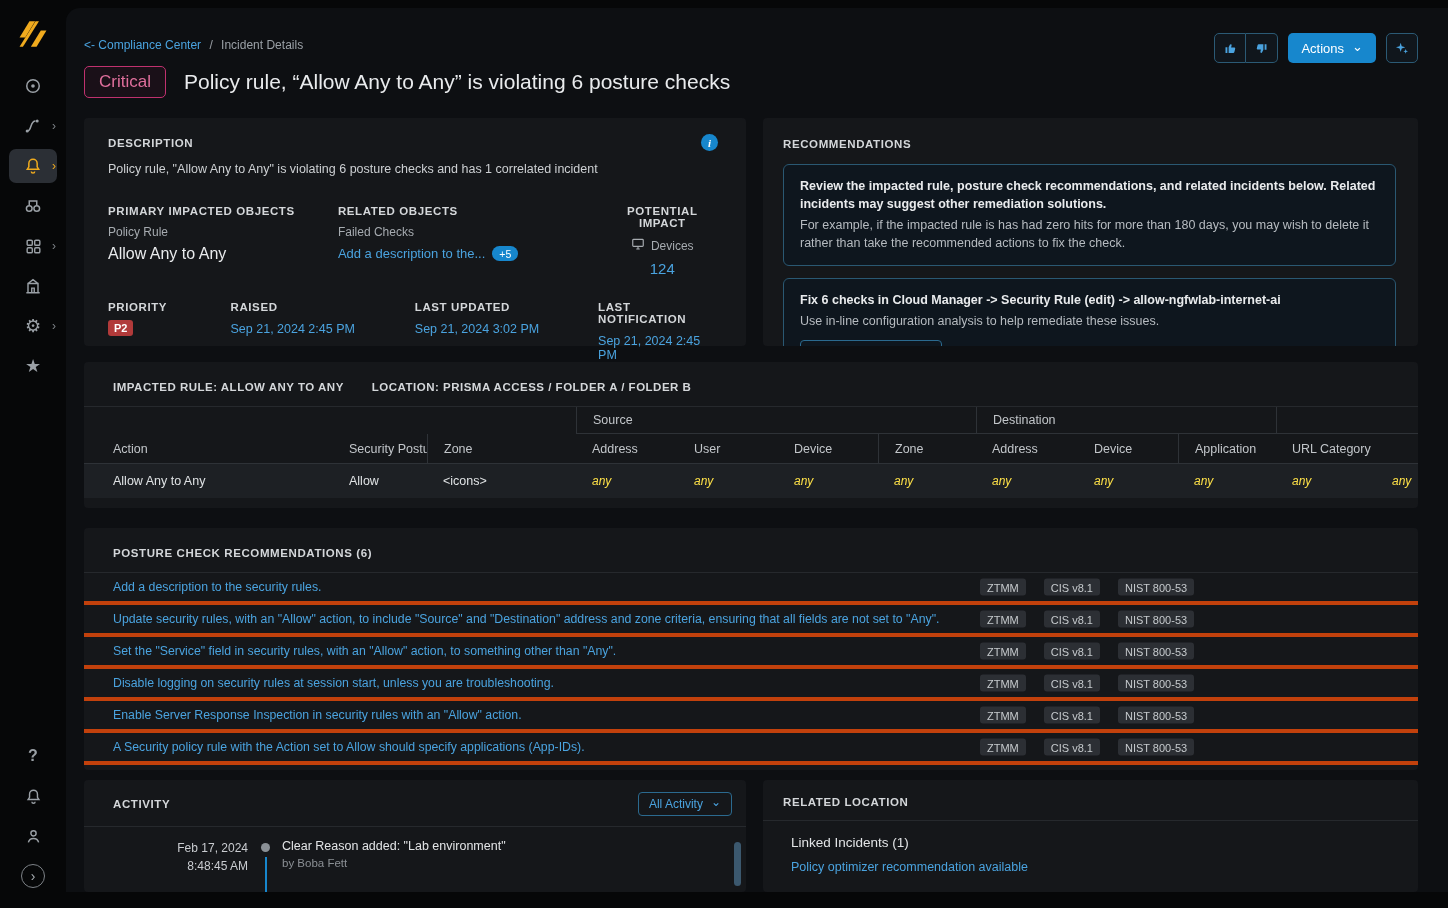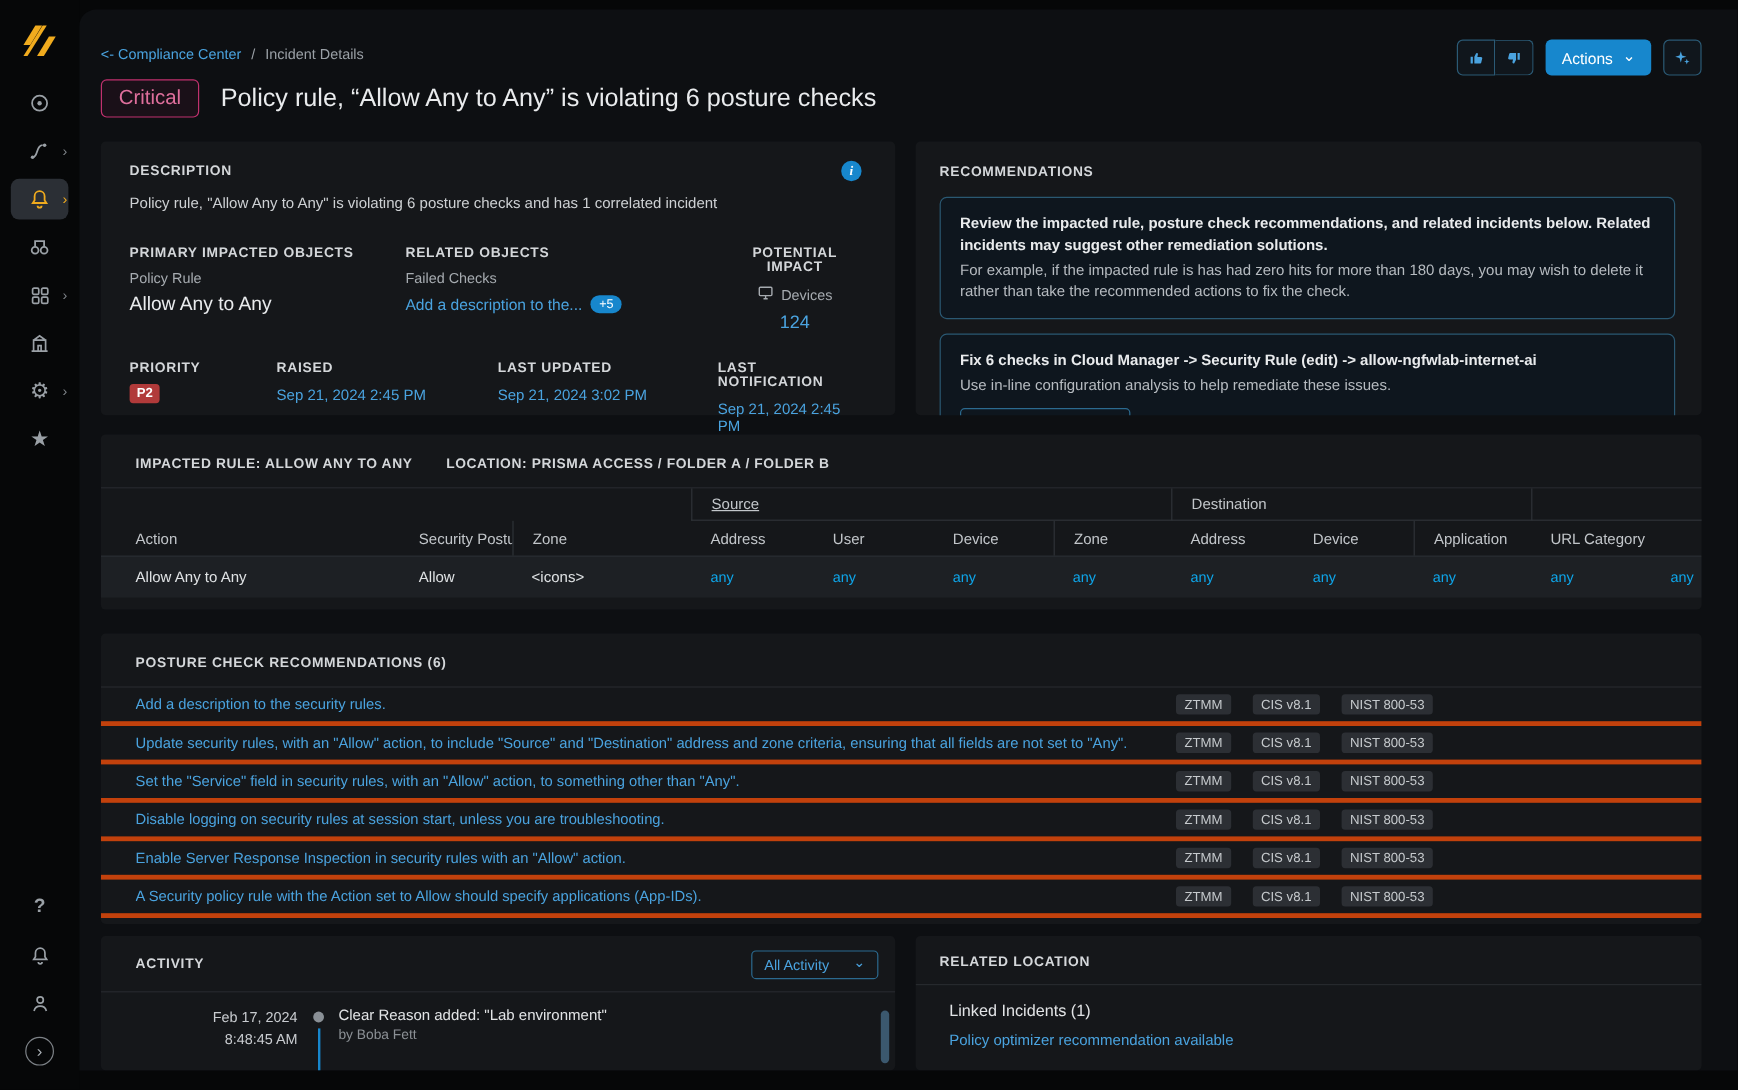--- a/index.html
+++ b/index.html
@@ -84,45 +84,45 @@
 
   
   .p-rule { left:18px; top:354px; width:1334px; height:146px; overflow:hidden; }
   .rulehead { display:flex; gap:28px; padding:19px 0 13px 29px; }
   .rulehead span { font-size:11.5px; letter-spacing:.5px; color:#d4d7da; font-weight:700; }
   .trow { display:grid; grid-template-columns:249px 94px 149px 102px 100px 100px 98px 102px 100px 98px 100px 107px; }
   .trow > div { padding-left:16px; display:flex; align-items:center; white-space:nowrap; overflow:hidden; }
   .trow > div:first-child { padding-left:29px; }
   .trow.g { height:28px; border-top:1px solid #26292d; }
   .trow.g .lead { grid-column:1 / span 3; }
-  .trow.g .grp-s { grid-column:4 / span 4;text-decoration:underline; }
+  .trow.g .grp-s { grid-column:4 / span 4; }
   .trow.g .grp-d { grid-column:8 / span 3; }
   .trow.g .tail { grid-column:11 / span 2; }
   .trow.g .bord { border-left:1px solid #2e3237; border-bottom:1px solid #2e3237; }
   .trow.h { height:30px; border-bottom:1px solid #2e3237; }
   .trow.h > div, .trow.g > div { font-size:12.5px; color:#c2c6ca; }
   .trow .bl { border-left:1px solid #2e3237; }
   .trow.d { height:34px; background:#1d2024; font-size:12.5px; color:#dfe2e4; }
-  .trow.d .any { color:#0ea5e9; font-size:12px; }
+  .trow.d .any { font-style:italic; color:#fde047; font-size:12px; }
 
   
   .p-post { left:18px; top:520px; width:1334px; height:242px; overflow:hidden; }
   .post-head { padding:15px 24px 11px 29px; border-bottom:1px solid #26292d; }
   .prow { position:relative; height:32px; display:flex; align-items:center; padding-left:29px;
     border-bottom:4px solid #c2410c; }
   .plink { font-size:12.3px; color:#4aa3df; max-width:850px; overflow:hidden; white-space:nowrap; }
   .ptags { position:absolute; left:896px; top:50%; transform:translateY(-50%); display:flex; gap:18px; }
   .tag { background:#2c2f34; color:#c6cacd; font-size:11px; padding:2.5px 7px; border-radius:3px; white-space:nowrap; }
 
   
   .p-act { left:18px; top:772px; width:662px; height:112px; overflow:hidden; }
   .act-head { display:flex; justify-content:space-between; align-items:center;
     padding:12px 14px 10px 29px; border-bottom:1px solid #26292d; }
   .filter-btn { border:1px solid #2b6a8f; color:#4aa3df; background:transparent; font-size:12px;
-    border-radius:4px; padding:4px 10px; display:flex; align-items:center; gap:20px; cursor:pointer; font-family:inherit; }
+    border-radius:4px; padding:4px 10px; display:flex; align-items:center; gap:8px; cursor:pointer; font-family:inherit; }
   .entry { display:flex; margin-top:12px; }
   .edate { width:164px; text-align:right; font-size:12px; color:#c9ccd0; line-height:1.5; }
   .emark { width:34px; position:relative; }
   .emark .dot { position:absolute; left:13px; top:4px; width:9px; height:9px; border-radius:50%; background:#8a9096; }
   .emark .vline { position:absolute; left:16.5px; top:18px; width:2.5px; height:40px; background:#1787cd; }
   .ebody { font-size:12.5px; color:#e2e4e6; }
   .eby { font-size:11.5px; color:#8b9095; margin-top:4px; }
   .act-scroll { position:absolute; right:5px; top:62px; width:7px; height:44px; background:#3b586e; border-radius:4px; }
 
   

